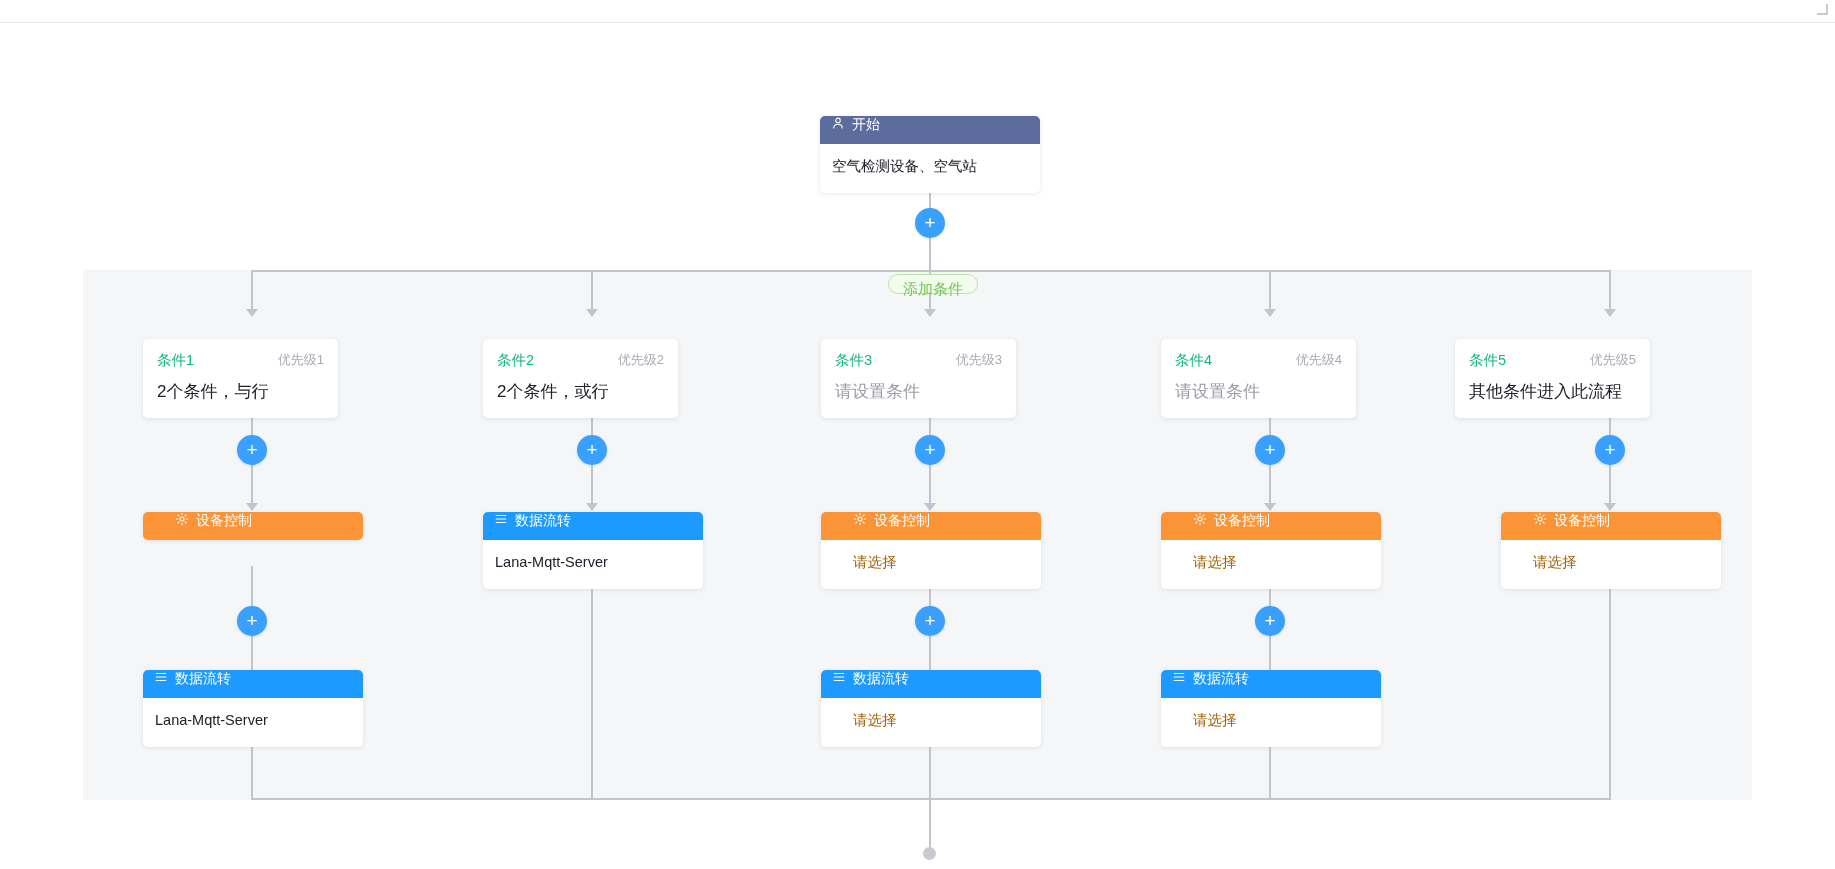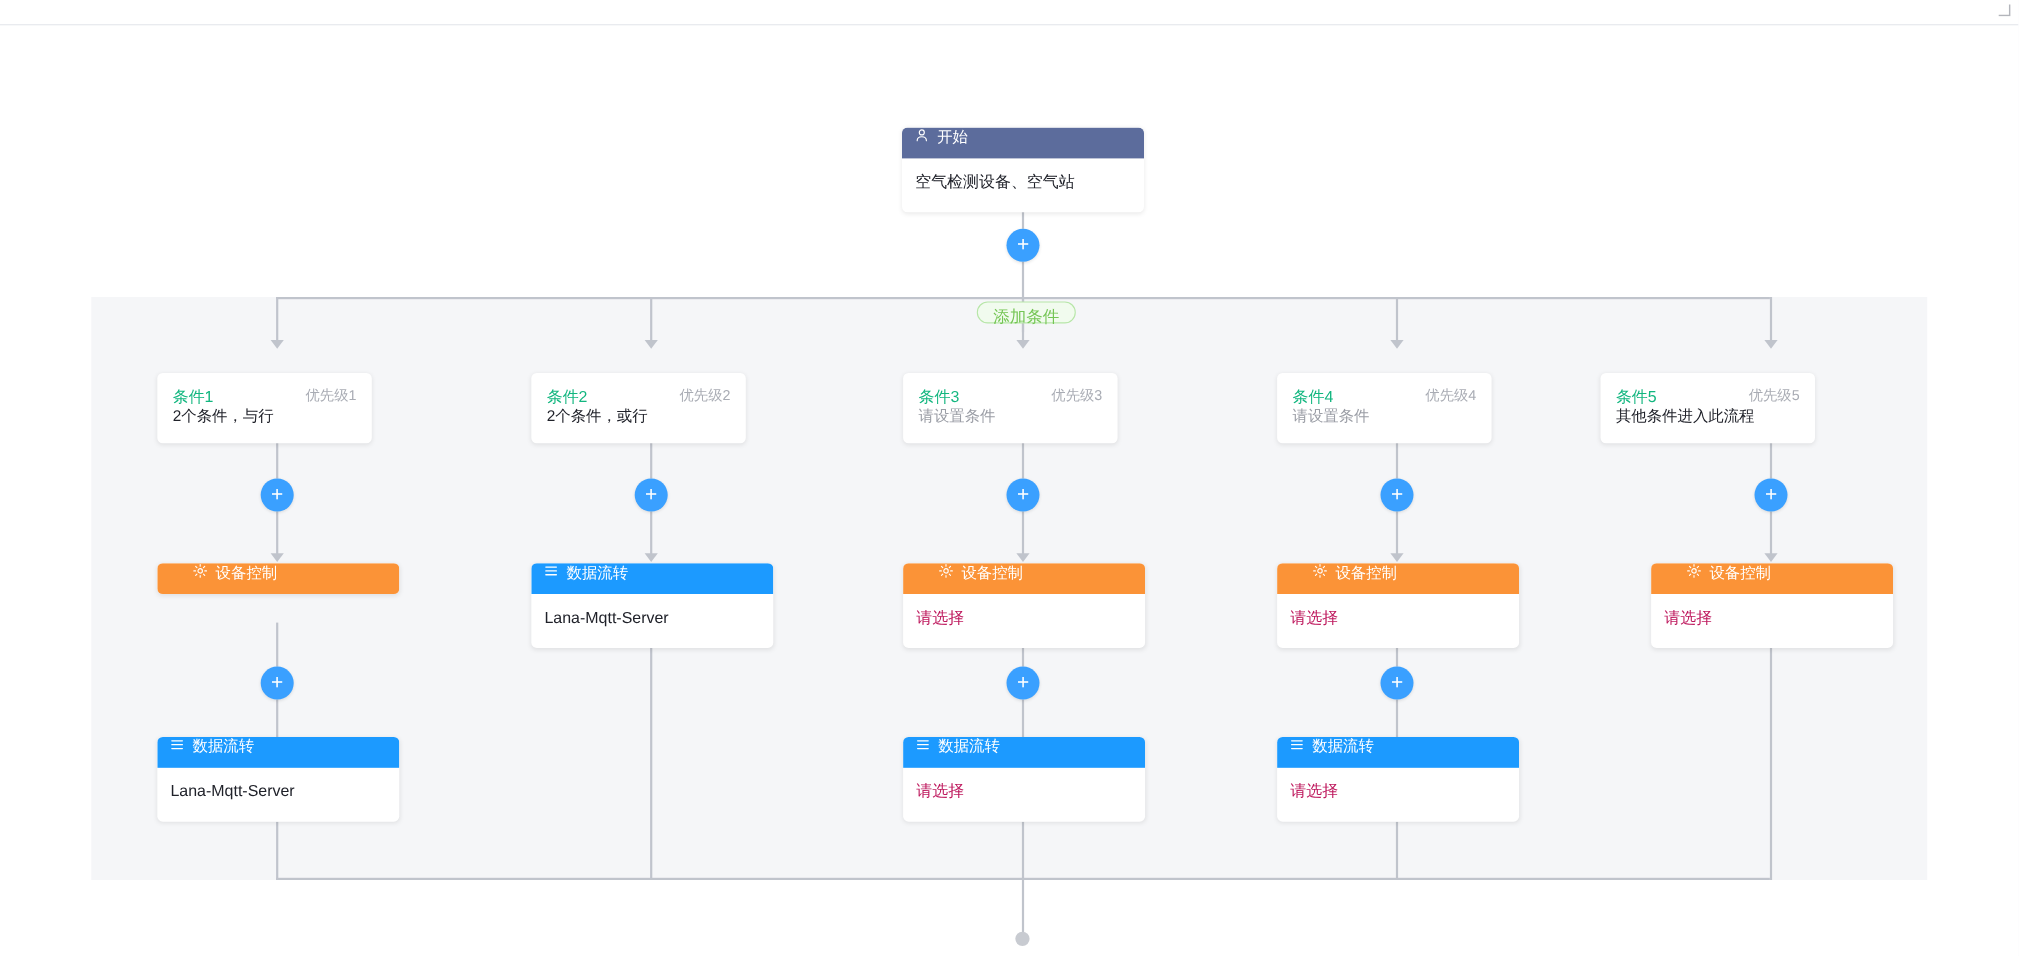--- a/index.html
+++ b/index.html
@@ -78,36 +78,36 @@
     padding: 0 11px; font-size: 14px; color: #ffffff;
   }
   .card-head.start  { background: #5c6c9c; }
   .card-head.device { background: #fb9337; padding-left: 32px; }
   .card-head.data   { background: #1c9aff; }
   .card-body {
     padding: 14px 12px 18px 12px;
     font-size: 14.5px; color: #20222a; line-height: 1.2;
     min-height: 46px;
   }
-  .card-body.placeholder { color: #be185d; }
+  .card-body.placeholder { color: #a16207; margin-left: 20px; }
 
   .head-icon { width: 14px; height: 14px; display:block; flex:0 0 14px; }
 
   
   .cond-card {
     position: absolute; width: 195px;
     background: #ffffff; border-radius: 5px;
     box-shadow: 0 1px 5px rgba(0,0,0,.09);
     padding: 12px 14px 16px 14px;
     cursor: pointer; z-index: 3;
   }
   .cond-top { display: flex; justify-content: space-between; align-items: flex-start; gap: 44px; }
   .cond-name { color: #12b67f; font-size: 14.5px; }
   .cond-prio { color: #a9acb4; font-size: 13px; }
-  .cond-desc { margin-top: 0; font-size: 14px; color: #20222a; line-height:1.2; }
+  .cond-desc { margin-top: 12px; font-size: 17px; color: #20222a; line-height:1.2; }
   .cond-desc.placeholder { color: #9a9da5; }
 
   
   .end-dot {
     position: absolute; width: 13px; height: 13px; border-radius: 50%;
     background: #c8cbd1;
   }
   .end-label {
     position: absolute; font-size: 14px; color: #9a9da5; white-space: nowrap;
   }

